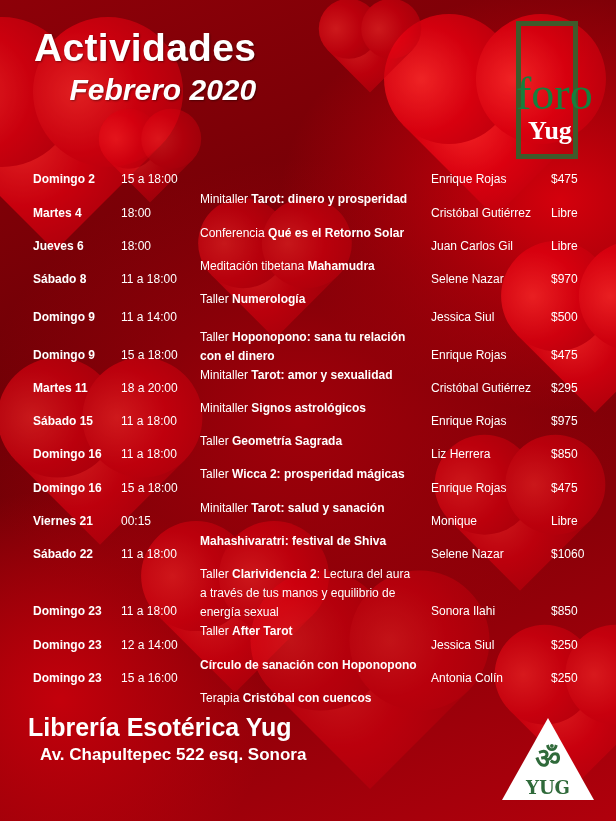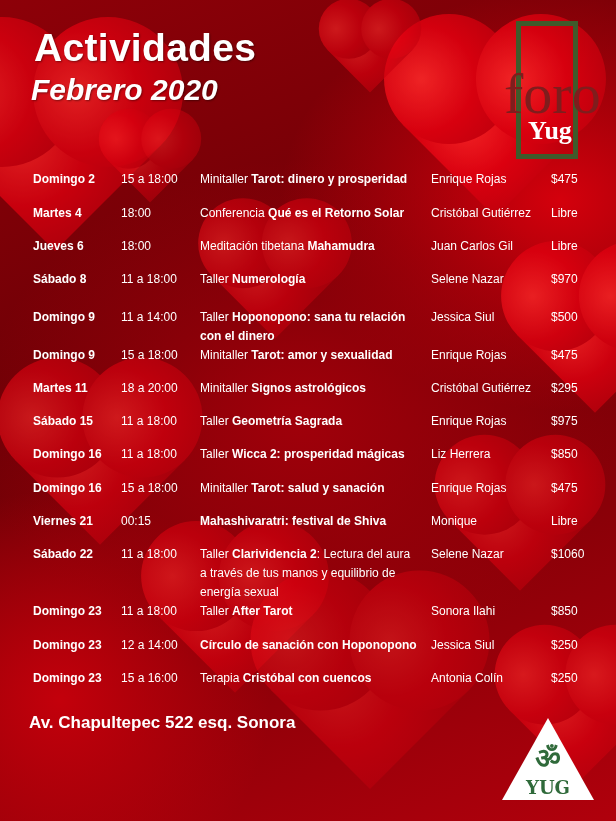--- a/index.html
+++ b/index.html
@@ -20,39 +20,39 @@
   }
   .heart::before, .heart::after {
     content: ""; position: absolute; border-radius: 50%; background: inherit;
   }
   .heart::before { top: -50%; left: 0; width: 100%; height: 100%; }
   .heart::after { left: 50%; top: 0; width: 100%; height: 100%; }
 
   .content { position: relative; z-index: 1; }
   .title-block { position: absolute; left: 34px; top: 30px; }
   .title { font-weight: bold; font-size: 39px; letter-spacing: .3px; line-height: 36px; text-shadow: 1px 1px 2px rgba(0,0,0,.4); }
-  .subtitle { font-weight: bold; font-style: italic; font-size: 30px; margin-left: -3px; margin-top: 6px; line-height: 36px; text-shadow: 1px 1px 2px rgba(0,0,0,.4); }
+  .subtitle { font-weight: bold; font-style: italic; font-size: 30px; margin-left: -3px; margin-top: 6px; line-height: 36px; text-shadow: 1px 1px 2px rgba(0,0,0,.4); text-align: right; }
 
   .logo-foro { position: absolute; left: 502px; top: 19px; width: 112px; height: 138px; }
   .logo-foro .frame { position: absolute; left: 14px; top: 2px; width: 52px; height: 128px; border: 5px solid #3f5a2b; border-left-width: 5px; }
-  .logo-foro .foro { position: absolute; left: 0; top: 52px; font-family: "Liberation Serif", serif; font-size: 58px; line-height: 46px; color: #7f1d1d; background: transparent; padding: 0 2px; }
+  .logo-foro .foro { position: absolute; left: 12px; top: 52px; font-family: "Liberation Serif", serif; font-size: 46px; line-height: 46px; color: #15803d; background: transparent; padding: 0 2px; }
   .logo-foro .yug { position: absolute; left: 26px; top: 99px; font-family: "Liberation Serif", serif; font-weight: bold; font-size: 26px; line-height: 26px; color: #fff; }
 
   .schedule { position: absolute; left: 0; top: 166px; width: 616px; }
   .row { position: absolute; left: 0; width: 616px; font-size: 12px; line-height: 19px; }
   .c-day { position: absolute; left: 33px; font-weight: bold; }
   .c-time { position: absolute; left: 121px; }
-  .c-act { position: absolute; left: 200px; width: 218px; }
+  .c-act { position: absolute; left: 200px; width: 218px; margin-top: 20px; }
   .c-act b { font-weight: bold; }
   .c-host { position: absolute; left: 431px; }
   .c-price { position: absolute; left: 551px; }
 
   .footer { position: absolute; left: 28px; top: 711px; }
   .footer .store { font-size: 25px; font-weight: bold; line-height: 32px; }
-  .footer .addr { font-size: 17px; font-weight: bold; line-height: 24px; margin-left: 1px; }
+  .footer .addr { font-size: 17px; font-weight: bold; line-height: 24px; margin-left: 12px; }
 
   .logo-yug { position: absolute; left: 498px; top: 714px; width: 100px; height: 90px; }
 </style>
 </head>
 <body>
 
 <div class="bg-hearts">
   <div class="heart" style="left:-20px;top:70px;width:150px;height:150px;"></div>
   <div class="heart" style="left:430px;top:60px;width:130px;height:130px;opacity:.85"></div>
   <div class="heart" style="left:540px;top:280px;width:110px;height:110px;"></div>
@@ -181,20 +181,21 @@
       <div class="row" style="top: 503px;">
         <span class="c-day">Domingo 23</span>
         <span class="c-time">15 a 16:00</span>
         <span class="c-act"><span class="">Terapia </span><b>Cristóbal con cuencos</b><span class=""></span></span>
         <span class="c-host">Antonia Colín</span>
         <span class="c-price">$250</span>
       </div>
     </div>
 
   <div class="footer">
+    <div class="store">Librería Esotérica Yug</div>
     <div class="addr">Av. Chapultepec 522 esq. Sonora</div>
   </div>
 
   <div class="logo-yug">
     <svg width="100" height="90" viewBox="0 0 100 90">
       <polygon points="50,4 96,86 4,86" fill="#ffffff"></polygon>
       <text x="50" y="54" text-anchor="middle" font-family="DejaVu Sans, sans-serif" font-size="28" fill="#2f6a3a" font-weight="bold">ॐ</text>
       <text x="50" y="80" text-anchor="middle" font-family="DejaVu Serif, serif" font-size="18" fill="#2f6a3a" font-weight="bold">YUG</text>
     </svg>
   </div>

